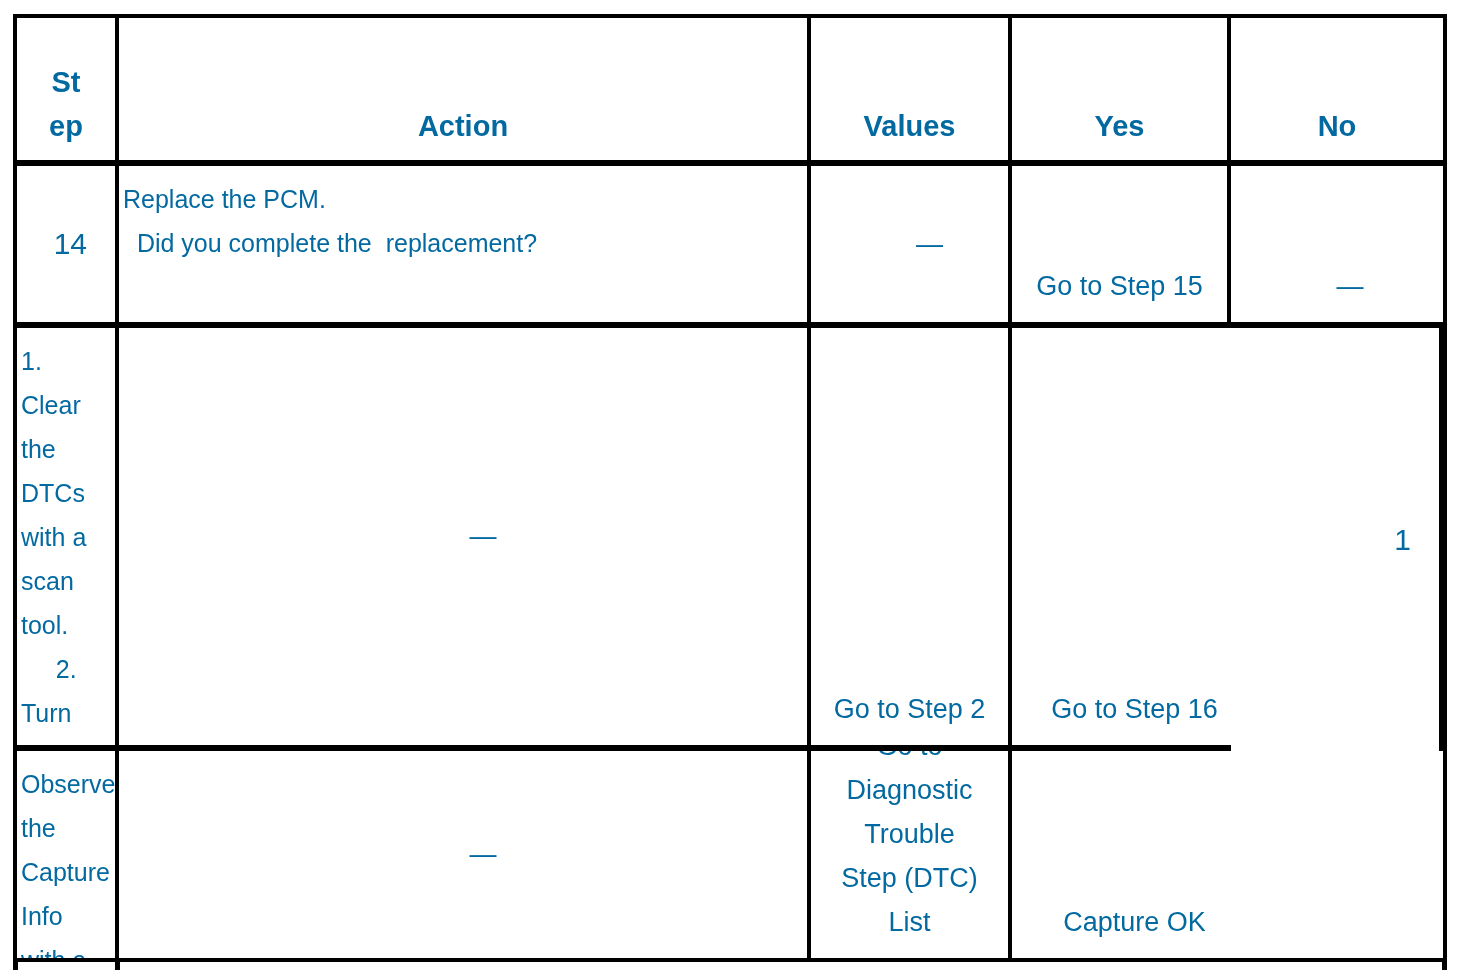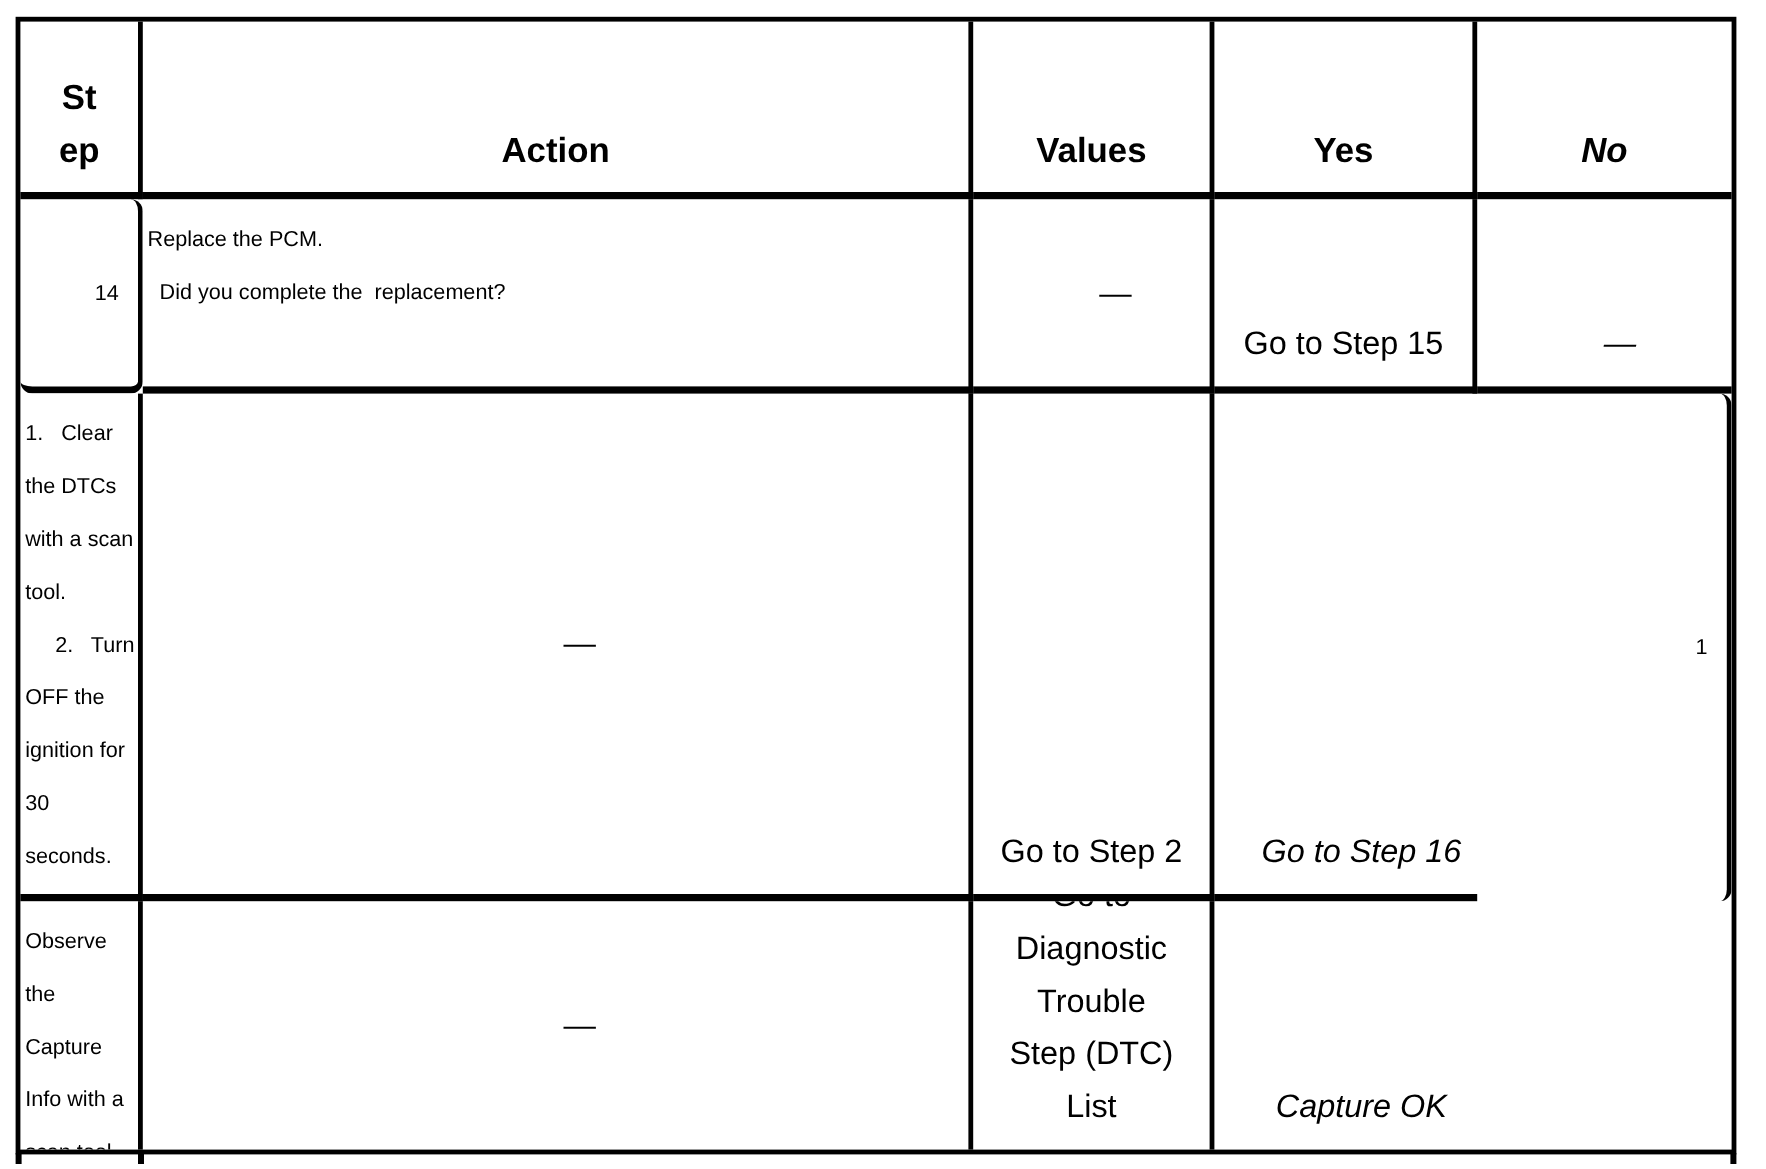--- a/index.html
+++ b/index.html
@@ -1,54 +1,53 @@
 <!DOCTYPE html>
 <html><head>
 <meta charset="utf-8">
 <style>
   html,body { margin:0; padding:0; }
   .page {
     position:relative; width:1472px; height:974px;
-    background:#ffffff; color:#000000;
+    background:#ffffff; color:#0369a1;
     font-family:"Liberation Sans", sans-serif;
     overflow:hidden;
   }
   .tbl {
     position:absolute; left:13px; top:14px;
     width:1434px; height:948px;
     box-sizing:border-box;
     border:4px solid #000;
     display:grid;
     grid-template-columns:102px 692px 201px 219px 1fr;
     grid-template-rows:148px 162px 423px 1fr;
     background:#fff;
   }
   .c {
     box-sizing:border-box;
     border-right:4px solid #000;
     border-bottom:6px solid #000;
     overflow:hidden;
   }
-  .lc { border-right:none;font-style:italic; }
+  .lc { border-right:none; }
   .lr { border-bottom:none; }
   .h {
     font-weight:bold; font-size:29px; line-height:44px;
     display:flex; flex-direction:column;
     justify-content:flex-end; align-items:center;
     padding-bottom:12px;
     white-space:pre-line; text-align:center;
   }
   .step {
-    font-size:18px;
+    font-size:30px;
     display:flex; align-items:center; justify-content:flex-end;
-    padding-right:16px;
-    border-radius:10px;
+    padding-right:28px;
   }
   .action {
-    font-size:18px; line-height:44px;
+    font-size:25px; line-height:44px;
     padding:11px 2px 8px 4px;
     white-space:pre-wrap;
   }
   .values {
     font-size:27px;
     display:flex; align-items:center; justify-content:center;
     padding-left:40px;
   }
   .yn {
     font-size:27px; line-height:44px;

